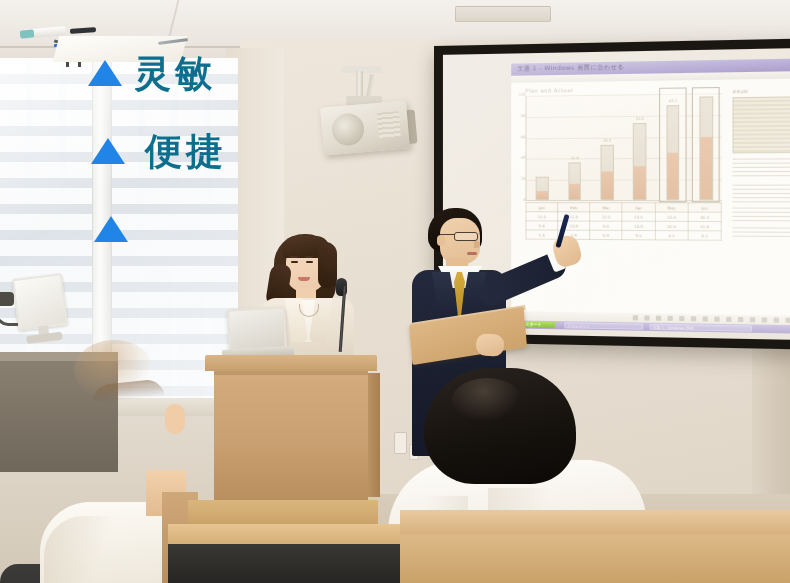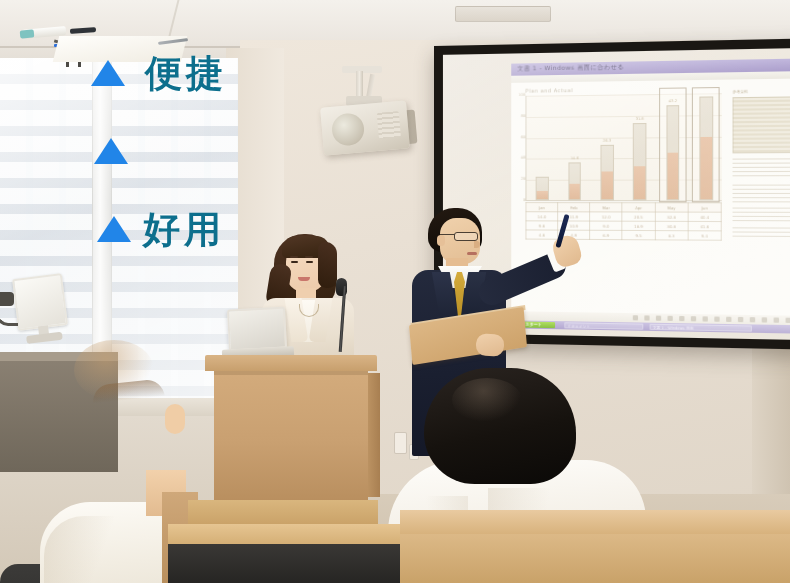--- a/index.html
+++ b/index.html
@@ -995,26 +995,26 @@
   <div class="paper-a"></div>
   <div class="pen-a"></div>
 
   <div class="desk-b">
     <div class="desk-b-top"></div>
     <div class="desk-b-shadow"></div>
     <div class="desk-b-front"></div>
   </div>
 
   <div class="features" id="feature-list">
+      <div class="feature-row" style="padding-left: 0px;">
+        <div class="tri" style="border-bottom: 26px solid rgb(33, 133, 232);"></div>
+        <div class="feat-text" style="color: rgb(13, 111, 141);">灵敏</div>
+      </div>
       <div class="feature-row" style="padding-left: 3px; gap: 20px;">
         <div class="tri" style="border-bottom: 26px solid rgb(33, 133, 232);"></div>
         <div class="feat-text" style="color: rgb(13, 111, 141);">便捷</div>
       </div>
       <div class="feature-row" style="padding-left: 6px;">
         <div class="tri" style="border-bottom: 26px solid rgb(33, 133, 232);"></div>
       </div>
-      <div class="feature-row" style="padding-left: 9px;">
-        <div class="tri" style="border-bottom: 26px solid rgb(33, 133, 232);"></div>
-        <div class="feat-text" style="color: rgb(13, 111, 141);">好用</div>
-      </div>
     </div>
 
 </div>
 
 </body></html>

